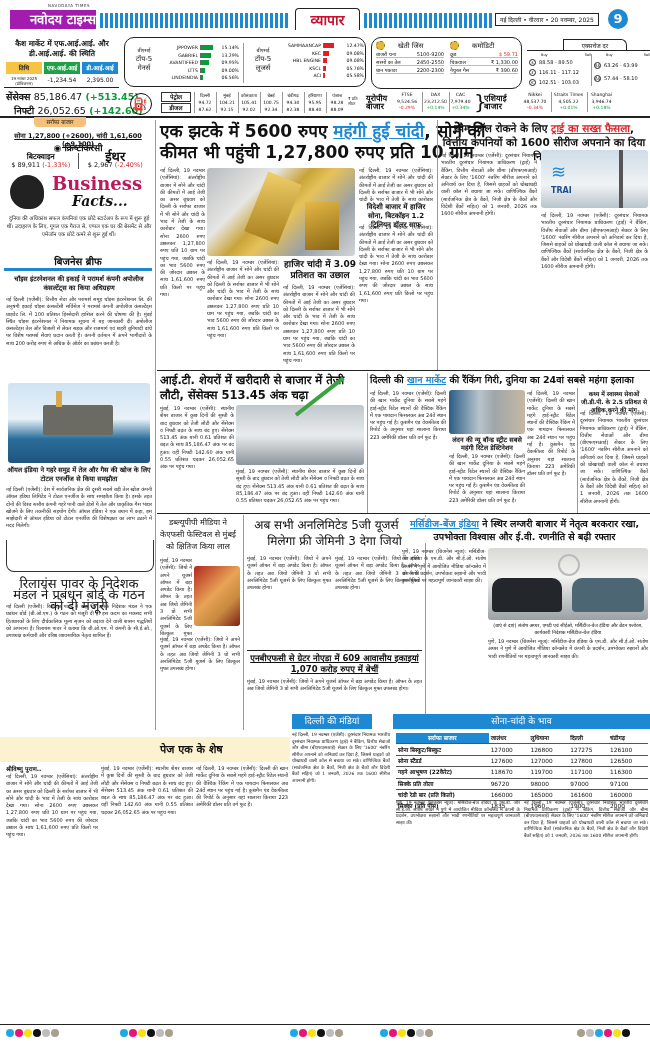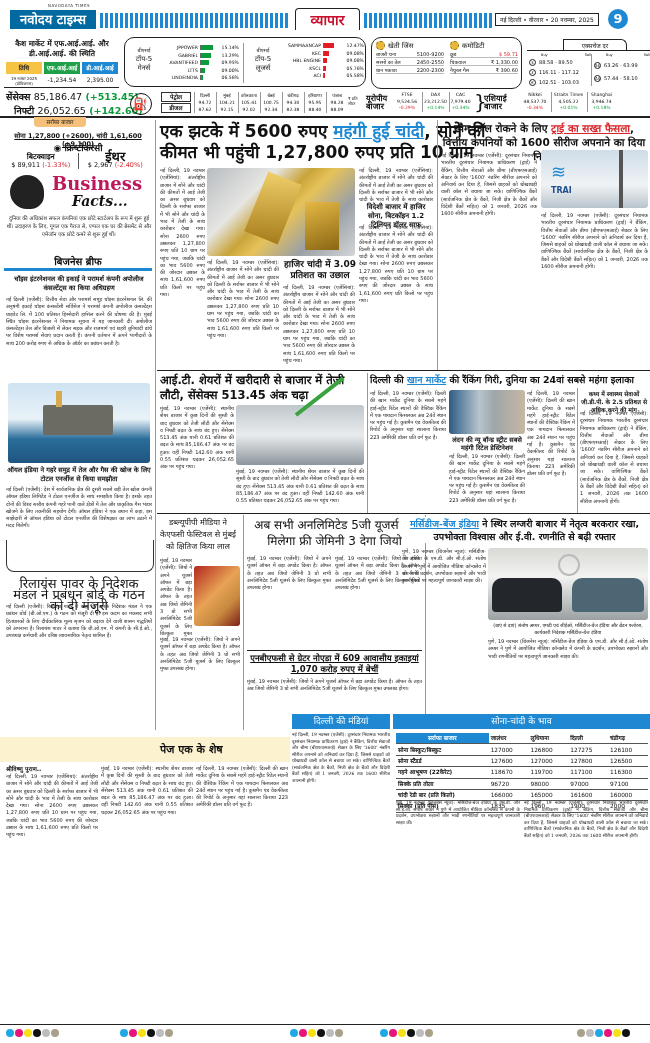--- a/index.html
+++ b/index.html
@@ -1,21 +1,21 @@
 <!DOCTYPE html>
 <html><head>
 <meta charset="utf-8">
 <style>
   * { box-sizing: border-box; margin: 0; padding: 0; }
   body { width: 650px; height: 1043px; background: #fff; font-family: "DejaVu Sans", sans-serif; color: #111; overflow: hidden; position: relative; }
   .abs { position: absolute; }
 
   
   .mast-small { left: 48px; top: 3px; font-size: 4px; color: #333; letter-spacing: 0.5px; }
-  .brand { left: 10px; top: 10px; width: 86px; height: 19px; background: #0369a1; color: #fff; font-weight: bold; font-size: 13px; text-align: center; line-height: 19px; font-family: "DejaVu Serif", serif; }
+  .brand { left: 10px; top: 10px; width: 86px; height: 19px; background: #a21caf; color: #fff; font-weight: bold; font-size: 13px; text-align: right; line-height: 19px; font-family: "DejaVu Serif", serif; }
   .stripes { height: 15px; top: 13px; background: repeating-linear-gradient(90deg, #1e88d2 0 3px, #fff 3px 5px); }
   .section-tab { left: 295px; top: 8px; width: 65px; height: 22px; border: 1.5px solid #222; border-bottom: none; border-radius: 4px 4px 0 0; background: #fff; font-size: 14px; font-weight: bold; color: #c8102e; text-align: center; line-height: 22px; }
   .date-box { left: 495px; top: 13px; width: 104px; height: 13px; border: 1px solid #222; font-size: 6px; line-height: 11px; text-align: center; }
   .page-num { left: 608px; top: 9px; width: 20px; height: 20px; border-radius: 50%; background: #1e88d2; color: #fff; font-weight: bold; font-size: 13px; text-align: center; line-height: 20px; }
 
   
   .cash-title { left: 6px; top: 39px; width: 112px; font-size: 7.5px; line-height: 10px; text-align: center; font-weight: bold; }
   .cash-table { left: 6px; top: 62px; width: 112px; font-size: 6px; }
   .cash-table .hdr { display: flex; gap: 2px; }
   .cash-table .hdr div { flex: 1; text-align: center; padding: 2px 0; color: #fff; font-weight: bold; }
@@ -28,21 +28,21 @@
 
   .movers-box { left: 124px; top: 37px; width: 242px; height: 50px; border: 1.3px solid #222; border-radius: 10px; }
   .mv-label { font-size: 7px; text-align: center; line-height: 9px; }
   .mv-list { font-size: 4.6px; }
   .mv-row { display: flex; align-items: center; height: 7.5px; }
   .mv-name { width: 40px; text-align: right; padding-right: 2px; border-right: 0.5px solid #666; }
   .mv-bar { height: 5px; }
   .mv-pct { margin-left: auto; width: 24px; text-align: right; }
 
   .comm-box { left: 371px; top: 37px; width: 151px; height: 52px; border: 1.3px solid #222; border-radius: 10px; }
-  .comm-head { font-size: 7px; display: flex; align-items: center; gap: 3px; }
+  .comm-head { font-size: 7px; display: flex; align-items: center; gap: 13px; }
   .coin { width: 9px; height: 9px; border-radius: 50%; background: #e8b83a; border: 1px dashed #8b6a10; display: inline-block; }
   .comm-row { font-size: 5px; display: flex; justify-content: space-between; height: 8px; line-height: 8px; border-bottom: 0.5px solid #bbb; }
 
   .fx-tab { left: 563px; top: 39px; width: 64px; height: 11px; border: 1px solid #222; border-bottom: none; font-size: 6px; text-align: center; line-height: 11px; border-radius: 0 6px 0 0; }
   .fx-box { left: 527px; top: 50px; width: 123px; height: 38px; border-top: 1px solid #222; font-size: 5px; }
   .fx-row { display: flex; align-items: center; gap: 3px; height: 10px; }
   .fx-icon { width: 7px; height: 7px; border: 0.8px solid #222; border-radius: 50%; font-size: 4px; text-align: center; line-height: 6px; }
 
   .fuel-row { left: 126px; top: 92px; width: 524px; height: 24px; }
   .pump { width: 22px; height: 22px; border: 1.5px solid #111; border-radius: 50%; position: absolute; left: 4px; top: 1px; font-size: 12px; text-align: center; line-height: 20px; }
@@ -444,21 +444,21 @@
 </div>
 <div class="abs body-small" style="left:402px;top:548px;width:84px;height:162px;overflow:hidden;">पुणे, 19 नवम्बर (बिजनेस न्यूज): मर्सिडीज-बेंज इंडिया के एम.डी. और सी.ई.ओ. संतोष अय्यर ने पुणे में आयोजित मीडिया कॉन्क्लेव में कंपनी के प्रदर्शन, उपभोक्ता रुझानों और भावी रणनीतियों पर महत्वपूर्ण जानकारी साझा की।</div>
 <div class="abs img-block" style="left:488px;top:548px;width:160px;height:72px;background:linear-gradient(180deg,#d9d9d6,#f3f3f1 40%,#9aa0a3);">
   <div class="abs" style="left:4px;top:30px;width:70px;height:34px;background:#23272b;border-radius:10px 10px 4px 4px;"></div>
   <div class="abs" style="left:84px;top:30px;width:72px;height:34px;background:#4d6673;border-radius:10px 10px 4px 4px;"></div>
   <div class="abs" style="left:70px;top:6px;width:22px;height:22px;border:2px solid #bbb;border-radius:50%;"></div>
 </div>
 <div class="abs" style="left:488px;top:622px;width:160px;font-size:4.8px;line-height:7px;text-align:center;">(बाएं से दाएं) संतोष अय्यर, एमडी एवं सीईओ, मर्सिडीज-बेंज इंडिया और ब्रेंडन फ्लोरस, कार्यकारी निदेशक मर्सिडीज-बेंज इंडिया</div>
 <div class="abs body-small" style="left:488px;top:638px;width:160px;height:72px;overflow:hidden;">पुणे, 19 नवम्बर (बिजनेस न्यूज): मर्सिडीज-बेंज इंडिया के एम.डी. और सी.ई.ओ. संतोष अय्यर ने पुणे में आयोजित मीडिया कॉन्क्लेव में कंपनी के प्रदर्शन, उपभोक्ता रुझानों और भावी रणनीतियों पर महत्वपूर्ण जानकारी साझा की।</div>
 
-<div class="abs bluebar" style="left:292px;top:714px;width:98px;height:15px;font-size:9px;line-height:15px;font-weight:normal;">दिल्ली की मंडियां</div>
+<div class="abs bluebar" style="left:292px;top:714px;width:80px;height:15px;font-size:9px;line-height:15px;font-weight:normal;">दिल्ली की मंडियां</div>
 <div class="abs bluebar" style="left:393px;top:714px;width:257px;height:15px;font-size:9px;line-height:15px;font-weight:normal;">सोना-चांदी के भाव</div>
 
 <div class="abs panel-yellow" style="left:0;top:737px;width:290px;height:25px;"></div>
 <div class="abs" style="left:160px;top:737px;width:130px;height:25px;font-size:11px;font-weight:bold;line-height:25px;">पेज एक के शेष</div>
 <div class="abs" style="left:6px;top:765px;width:80px;font-size:6px;font-weight:bold;">श्रीविष्णु पुराण..</div>
 <div class="abs body-small" style="left:6px;top:773px;width:92px;height:248px;overflow:hidden;">नई दिल्ली, 19 नवम्बर (एजेंसियां): अंतर्राष्ट्रीय बाजार में सोने और चांदी की कीमतों में आई तेजी का असर बुधवार को दिल्ली के सर्राफा बाजार में भी सोने और चांदी के भाव में तेजी के साथ कारोबार देखा गया। सोना 2600 रुपए उछलकर 1,27,800 रुपए प्रति 10 ग्राम पर पहुंच गया, जबकि चांदी का भाव 5600 रुपए की जोरदार उछाल के साथ 1,61,600 रुपए प्रति किलो पर पहुंच गया।</div>
 <div class="abs body-small" style="left:101px;top:765px;width:92px;height:256px;overflow:hidden;">मुंबई, 19 नवम्बर (एजेंसी): स्थानीय शेयर बाजार में कुछ दिनों की सुस्ती के बाद बुधवार को तेजी लौटी और सेंसेक्स व निफ्टी बढ़त के साथ बंद हुए। सेंसेक्स 513.45 अंक यानी 0.61 प्रतिशत की बढ़त के साथ 85,186.47 अंक पर बंद हुआ। वहीं निफ्टी 142.60 अंक यानी 0.55 प्रतिशत चढ़कर 26,052.65 अंक पर पहुंच गया।</div>
 <div class="abs body-small" style="left:196px;top:765px;width:92px;height:256px;overflow:hidden;">नई दिल्ली, 19 नवम्बर (एजेंसी): दिल्ली की खान मार्केट दुनिया के सबसे महंगे हाई-स्ट्रीट रिटेल स्थानों की वैश्विक रैंकिंग में एक पायदान फिसलकर अब 24वें स्थान पर पहुंच गई है। कुशमैन एंड वेकफील्ड की रिपोर्ट के अनुसार यहां सालाना किराया 223 अमेरिकी डॉलर प्रति वर्ग फुट है।</div>
 
 <div class="abs body-small" style="left:292px;top:732px;width:98px;height:290px;overflow:hidden;font-size:4.5px;line-height:6.5px;">नई दिल्ली, 19 नवम्बर (एजेंसी): दूरसंचार नियामक भारतीय दूरसंचार नियामक प्राधिकरण (ट्राई) ने बैंकिंग, वित्तीय सेवाओं और बीमा (बीएफएसआई) सेक्टर के लिए '1600' नंबरिंग सीरीज अपनाने को अनिवार्य कर दिया है, जिससे ग्राहकों को धोखाधड़ी वाली कॉल से बचाया जा सके। वाणिज्यिक बैंकों (सार्वजनिक क्षेत्र के बैंकों, निजी क्षेत्र के बैंकों और विदेशी बैंकों सहित) को 1 जनवरी, 2026 तक 1600 सीरीज अपनानी होगी।</div>

